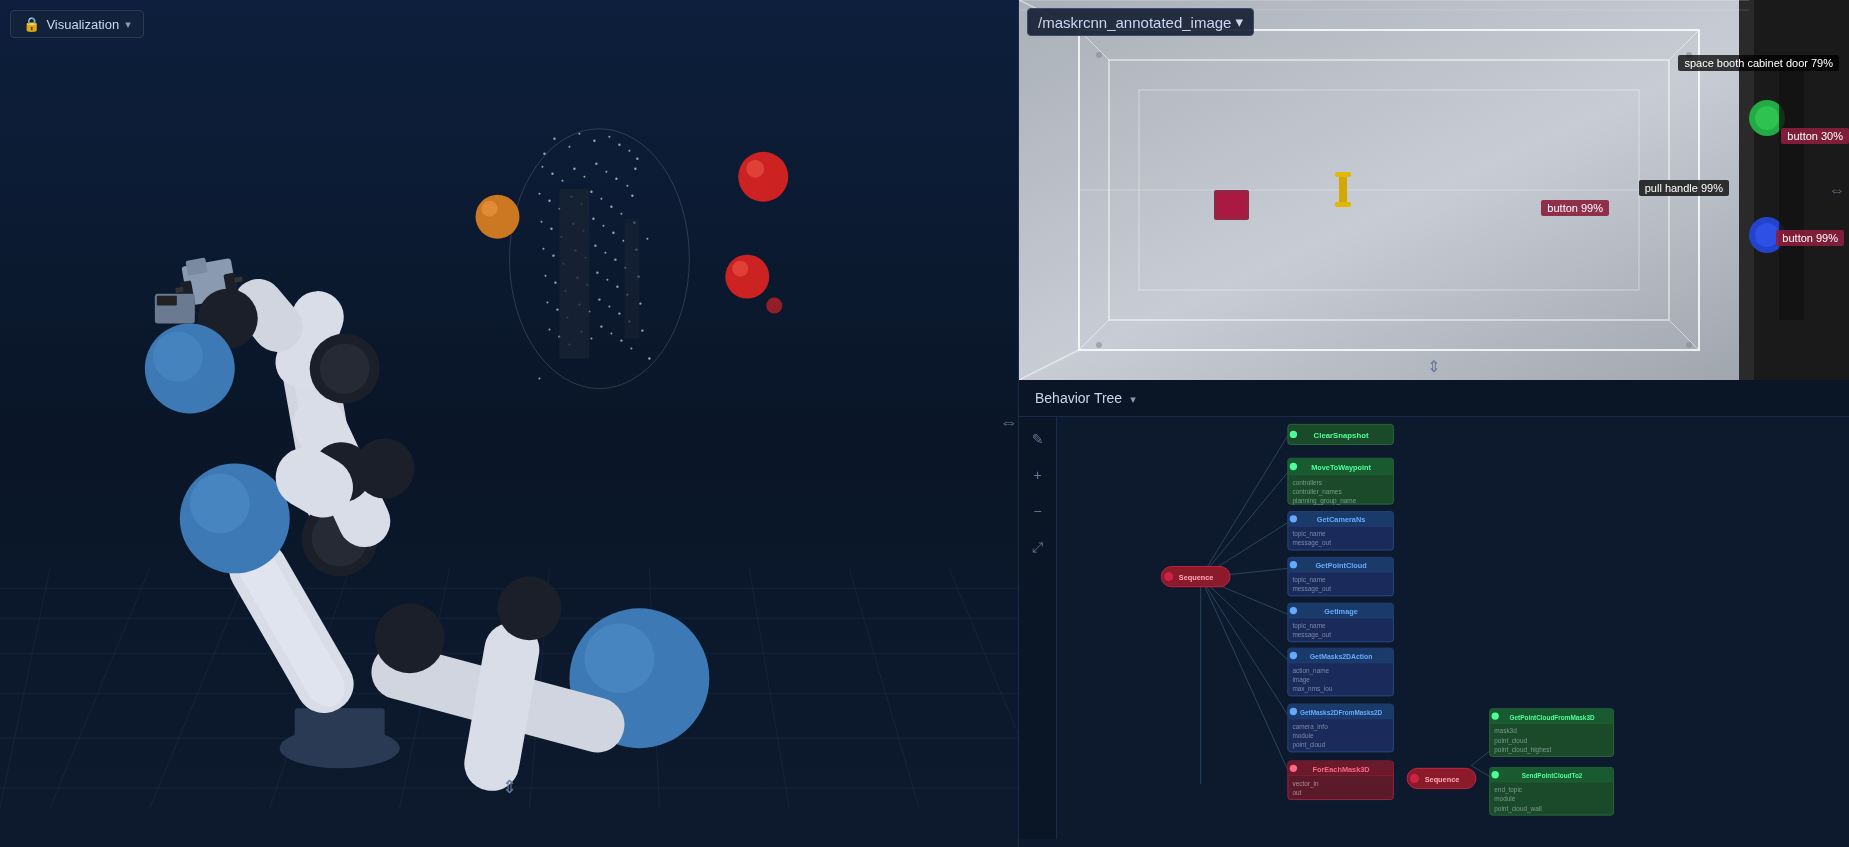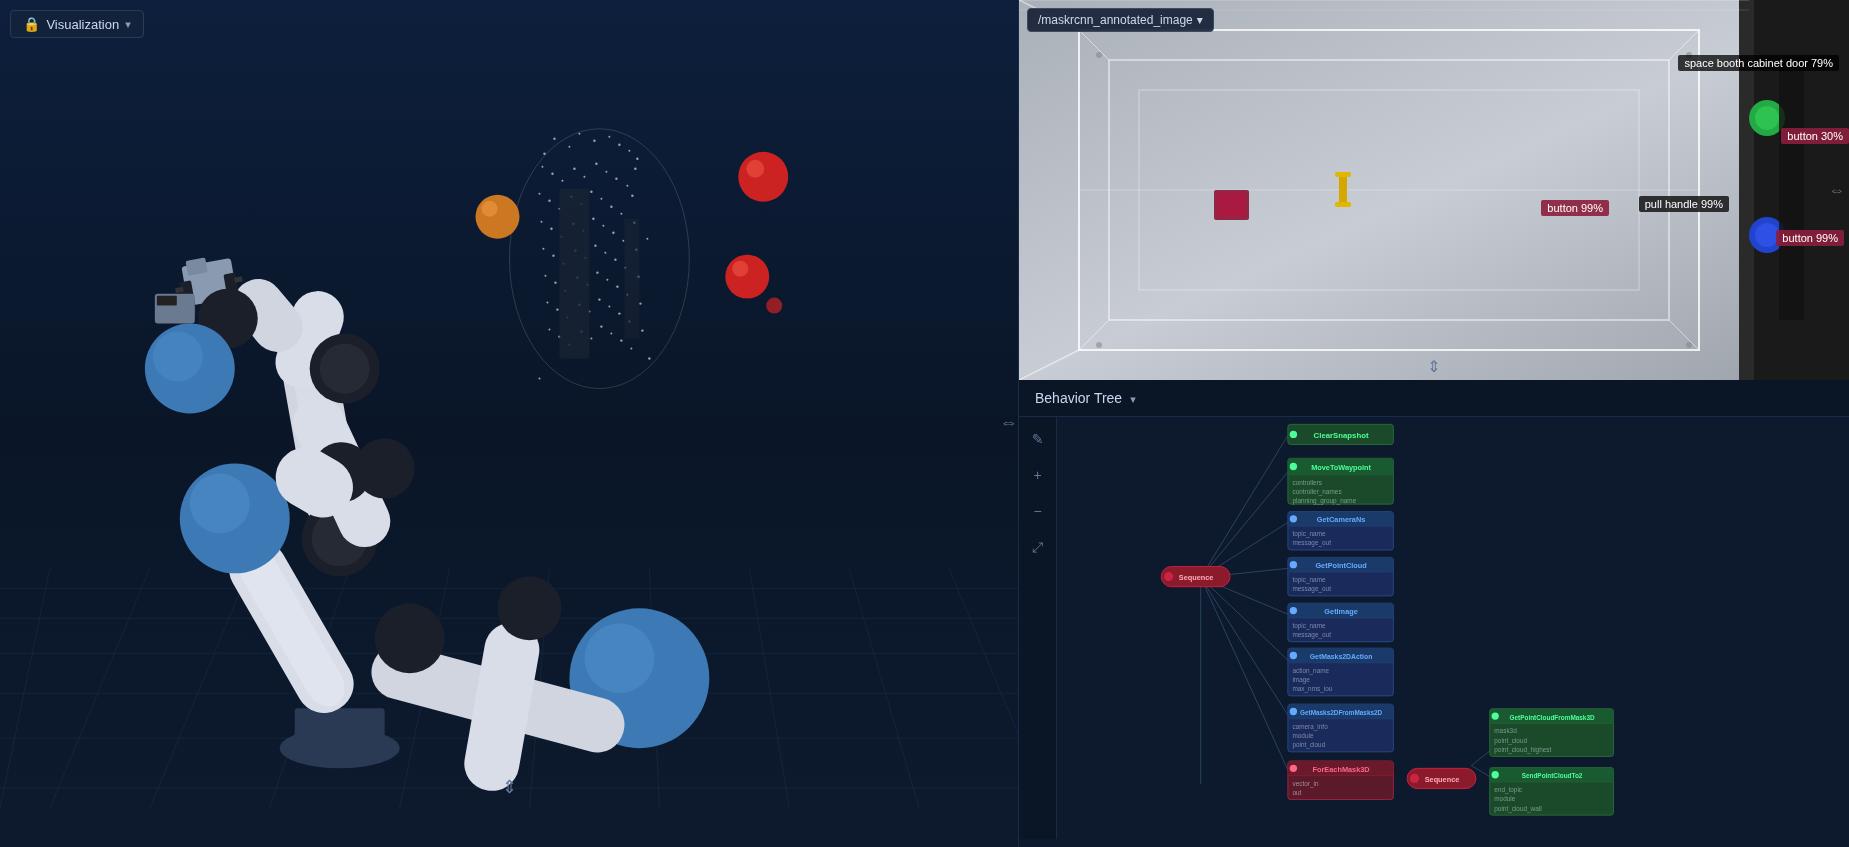--- a/index.html
+++ b/index.html
@@ -91,21 +91,21 @@
       border-radius: 2px;
       white-space: nowrap;
     }
 
     .annotation-label.space-booth {
       top: 55px;
       right: 10px;
     }
 
     .annotation-label.pull-handle {
-      top: 196px;
+      top: 180px;
       right: 120px;
       background: rgba(20,20,20,0.85);
     }
 
     .annotation-label.button-99-red {
       top: 200px;
       right: 240px;
       background: rgba(140, 30, 60, 0.9);
       color: white;
     }
@@ -122,21 +122,21 @@
       background: rgba(140, 30, 60, 0.9);
     }
 
     .topic-bar {
       position: absolute;
       top: 8px;
       left: 8px;
       background: rgba(20, 30, 50, 0.9);
       border: 1px solid #3a4a6a;
       color: #ccd6f0;
-      font-size: 12px;
+      font-size: 15px;
       padding: 4px 10px;
       border-radius: 4px;
       display: flex;
       align-items: center;
       gap: 4px;
     }
 
     
     .behavior-tree-panel {
       background: #0d1a2e;

